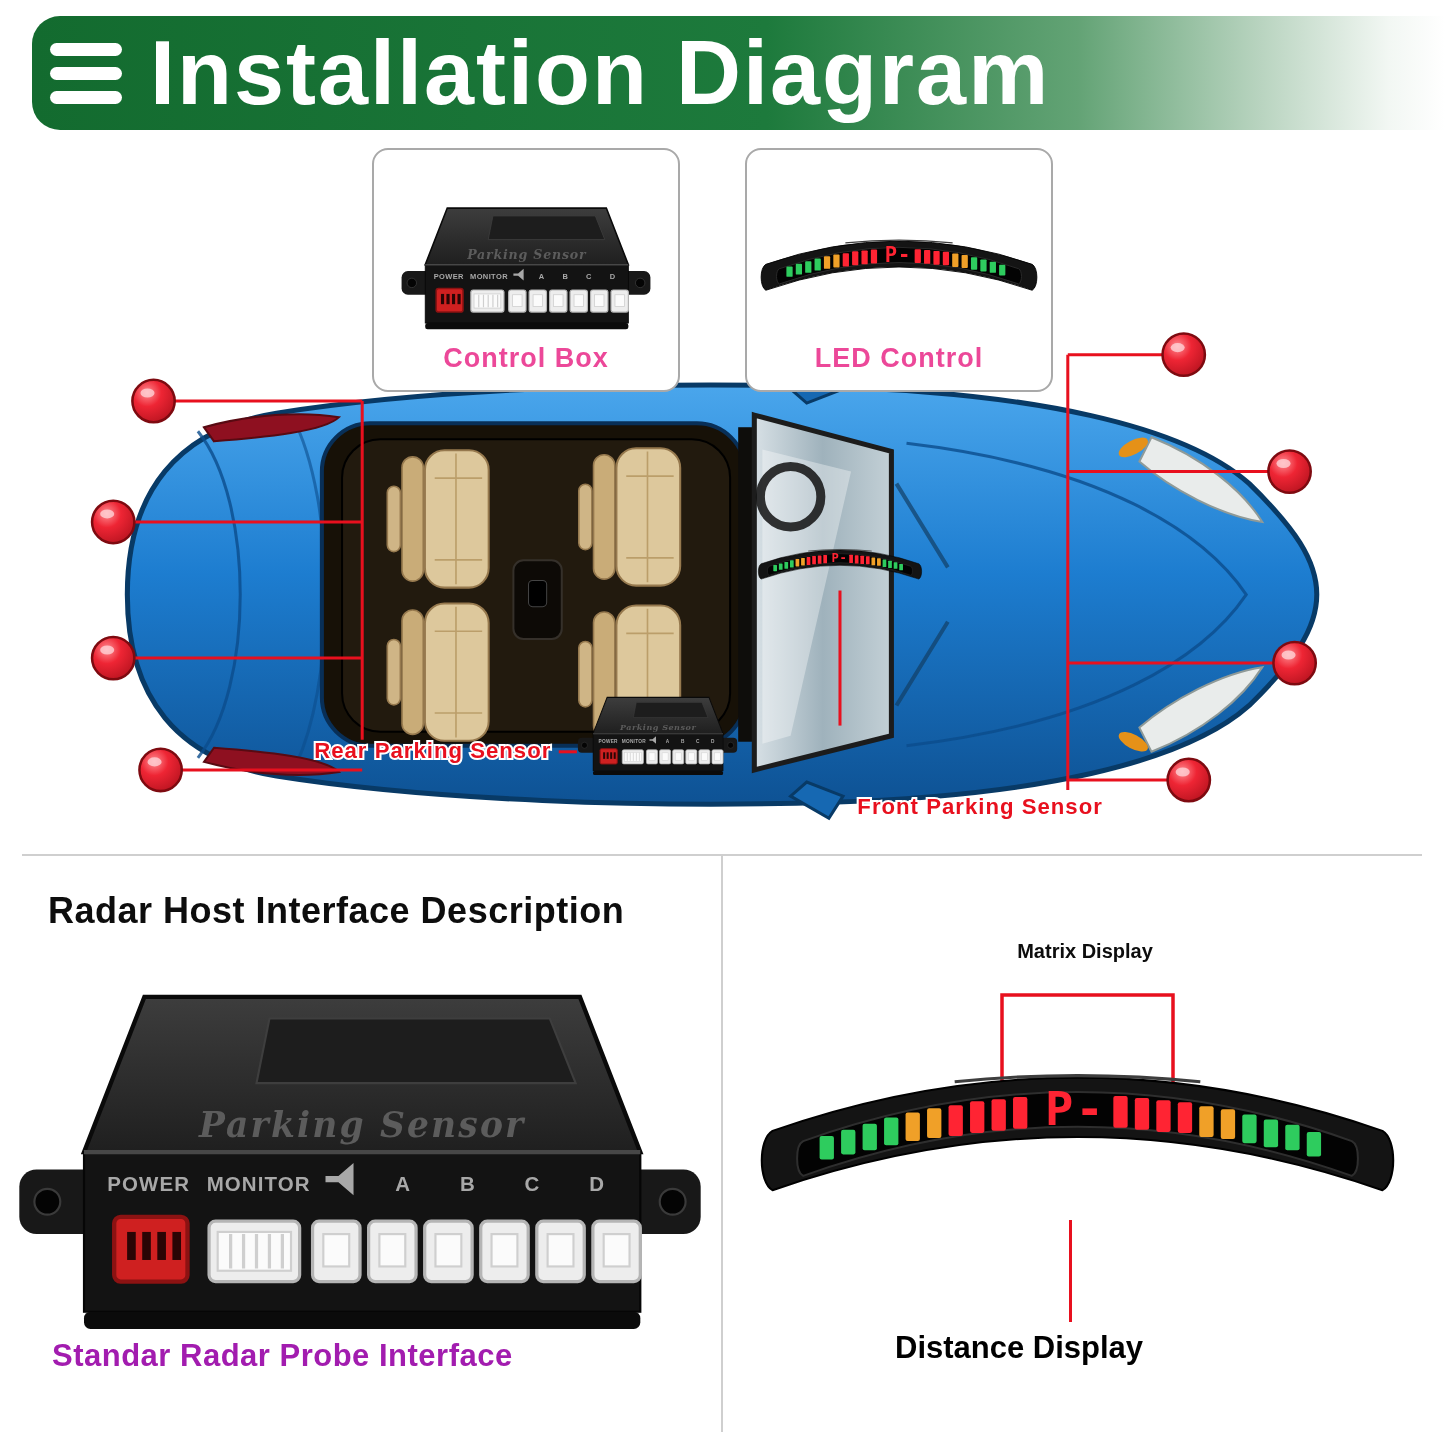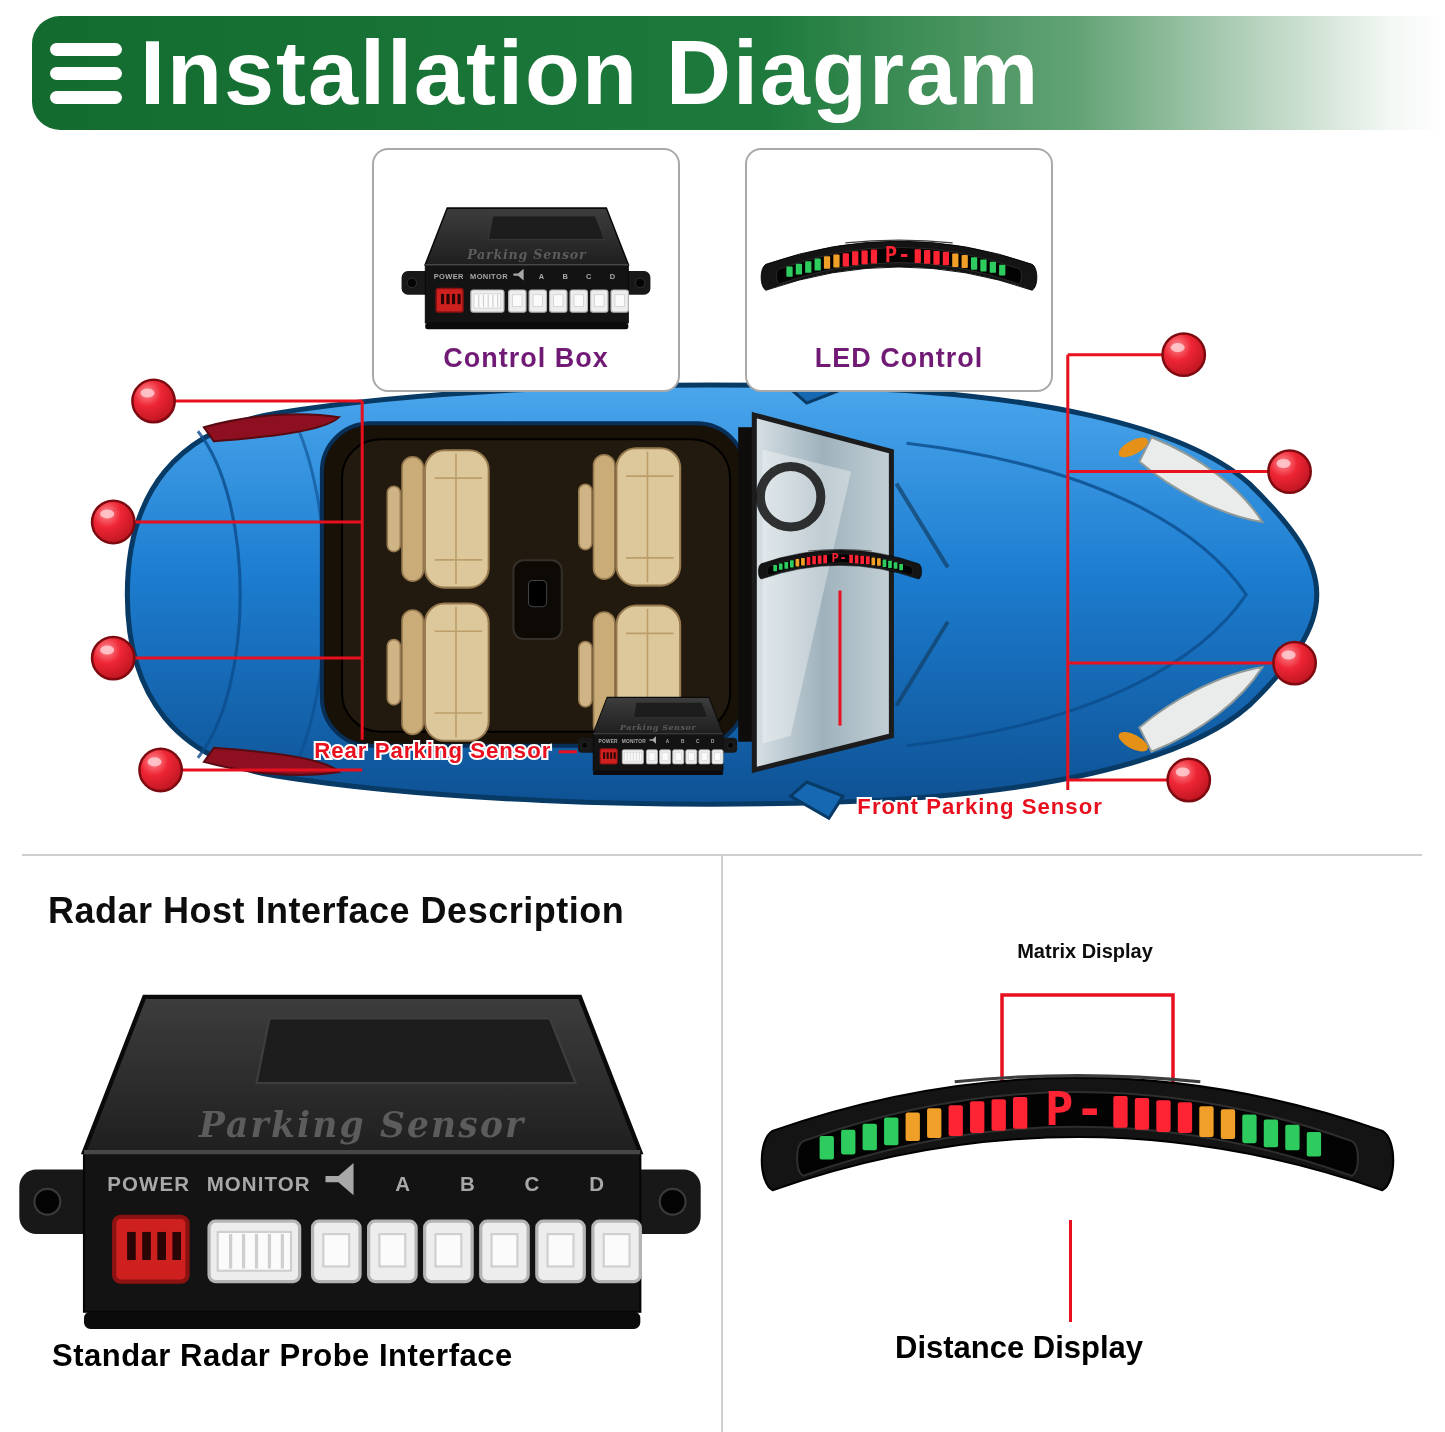--- a/index.html
+++ b/index.html
@@ -6,52 +6,52 @@
   html,body{background:#fff}
   body{
     width:1445px;height:1432px;position:relative;overflow:hidden;
     font-family:"Liberation Sans",sans-serif;
   }
   
   .banner{
     position:absolute;left:32px;top:16px;width:1413px;height:114px;
     border-radius:28px 0 0 28px;
     background:linear-gradient(90deg,#136b2f 0%,#1d7a3c 52%,#63a375 74%,#b9d4c0 87%,#f2f7f3 96%,#ffffff 100%);
-    display:flex;align-items:center;gap:18px;padding-left:18px;
+    display:flex;align-items:center;gap:28px;padding-left:18px;
   }
   .menu-icon{display:flex;flex-direction:column;gap:11px;width:72px;flex:0 0 auto}
   .menu-icon i{display:block;height:13px;background:#fff;border-radius:7px}
   .banner h1{
     font-size:90px;font-weight:bold;color:#fff;letter-spacing:2px;white-space:nowrap;
   }
   
   .callout{
     position:absolute;top:148px;width:308px;height:244px;background:#fff;
     border:2px solid #a9a9a9;border-radius:16px;z-index:5;
     display:flex;flex-direction:column;align-items:center;justify-content:flex-end;
   }
   .callout-control{left:372px}
   .callout-led{left:745px}
   .device-cb{width:252px;height:150px;margin-bottom:4px}
   .device-led{width:286px;height:72px;margin-bottom:40px}
-  .callout figcaption{font-size:27px;font-weight:bold;color:#701a75;letter-spacing:1px;margin-bottom:16px}
+  .callout figcaption{font-size:27px;font-weight:bold;color:#ec4899;letter-spacing:1px;margin-bottom:16px}
   
   .car-wrap{position:absolute;left:85px;top:330px;width:1260px;height:515px;z-index:1}
   .car-wrap svg{width:100%;height:100%;display:block}
   .car-label{
     font-family:"Liberation Sans",sans-serif;font-weight:bold;font-size:22px;
     fill:#e8101e;letter-spacing:1px;paint-order:stroke;stroke:#ffffff;stroke-width:4px;
   }
   
   .hr{position:absolute;left:22px;top:854px;width:1400px;height:2px;background:#cfcfcf}
   .vr{position:absolute;left:721px;top:856px;width:2px;height:576px;background:#cfcfcf}
   
   .heading-left{position:absolute;left:48px;top:890px;font-size:36px;font-weight:bold;color:#0d0d0d;letter-spacing:.5px}
   .big-box{position:absolute;left:15px;top:945px;width:690px;height:410px}
-  .caption-left{position:absolute;left:52px;top:1338px;font-size:31px;font-weight:bold;color:#000000;letter-spacing:.5px}
+  .caption-left{position:absolute;left:52px;top:1338px;font-size:31px;font-weight:bold;color:#a21caf;letter-spacing:.5px}
   .heading-right{position:absolute;left:935px;top:940px;width:300px;text-align:center;font-size:20px;font-weight:bold;color:#0d0d0d}
   .bracket{position:absolute;left:935px;top:985px;width:300px;height:135px}
   .bracket svg{width:100%;height:100%;display:block}
   .big-led{position:absolute;left:750px;top:1055px;width:655px;height:164px}
   .distance-line{position:absolute;left:1069px;top:1220px;width:3px;height:102px;background:#e8101e}
   .caption-right{position:absolute;left:895px;top:1330px;width:360px;text-align:left;font-size:31px;font-weight:bold;color:#000000}
   
   .port{font-family:"Liberation Sans",sans-serif;font-weight:bold;font-size:9.5px;fill:#a8a8a8;letter-spacing:.5px}
   .brand{font-family:"DejaVu Serif",serif;font-style:italic;font-weight:bold;font-size:16px;fill:#5c5c5c;letter-spacing:1px}
   .digits{font-family:"DejaVu Sans Mono",monospace;font-weight:bold;font-size:46px;fill:#ff2433;letter-spacing:2px}

